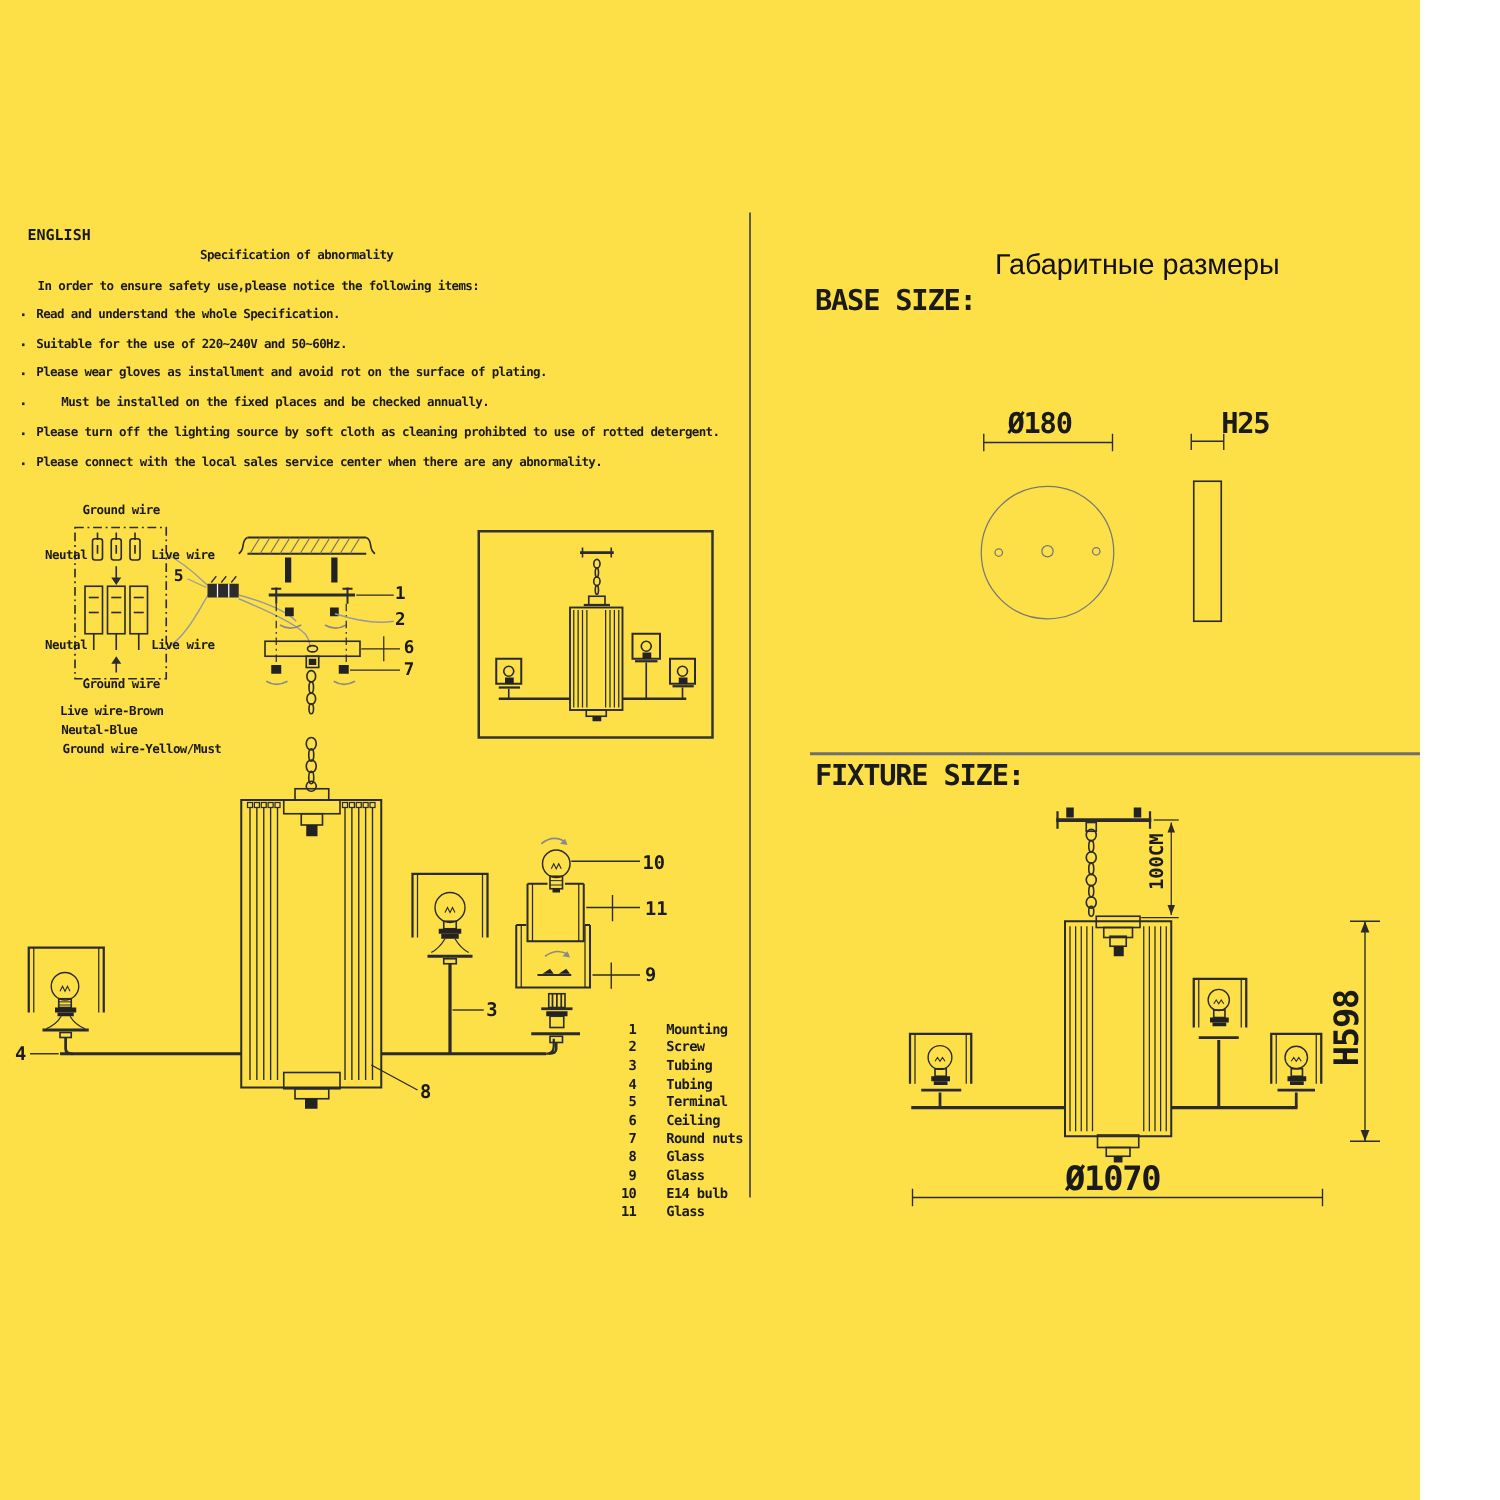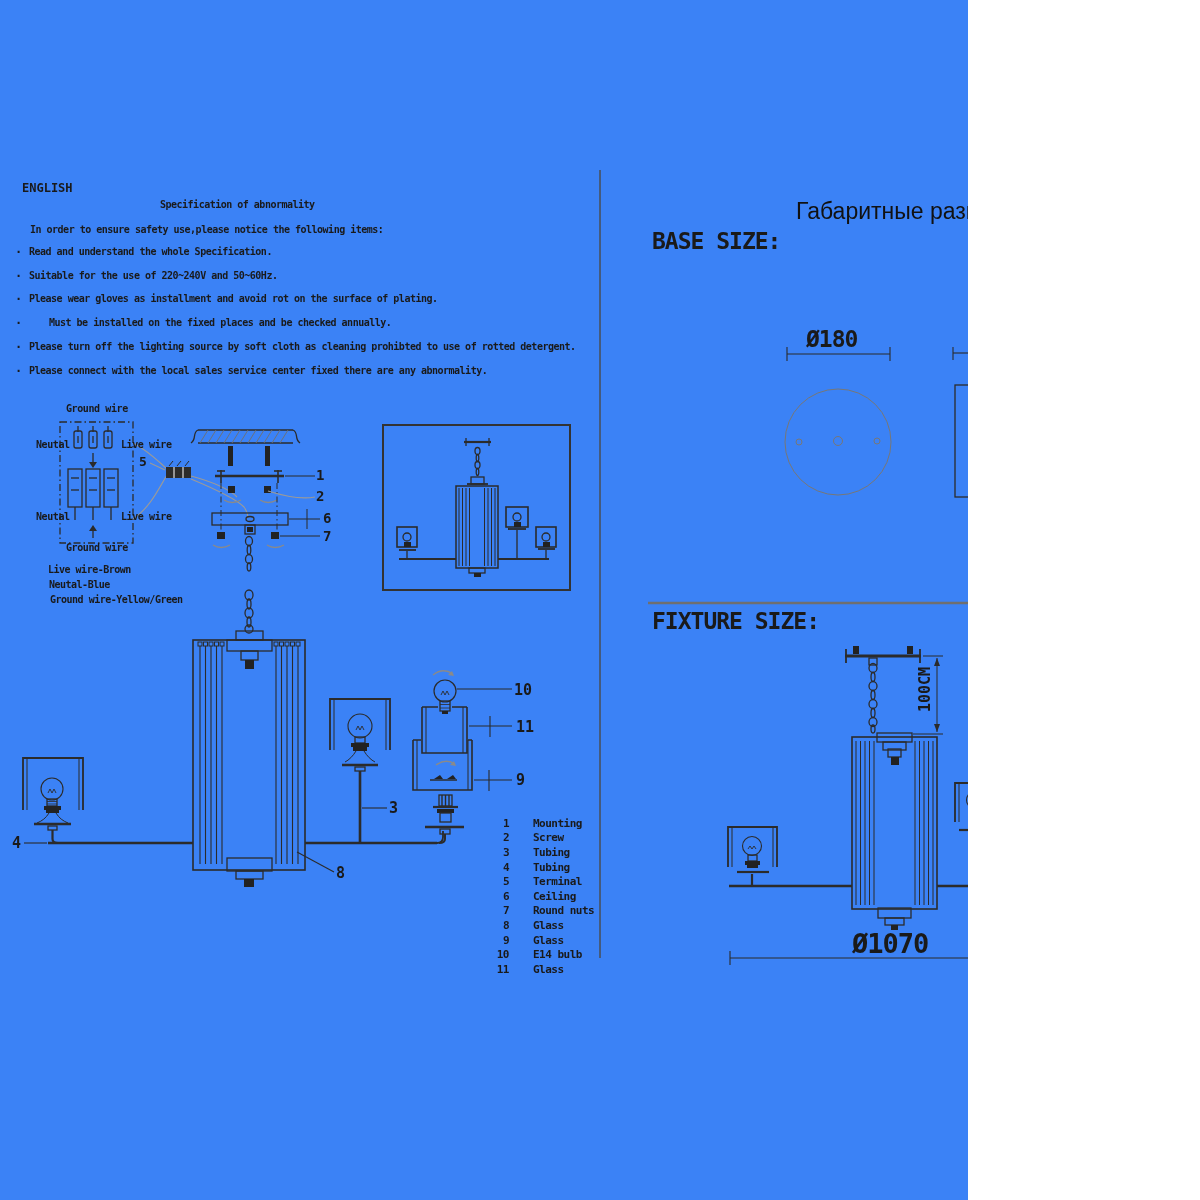--- a/index.html
+++ b/index.html
@@ -1,16 +1,16 @@
 <!DOCTYPE html>
 <html><head>
 <meta charset="utf-8">
 <style>
   html,body{margin:0;padding:0;background:#fff;}
-  .page{position:relative;width:968px;height:1200px;background:#3b82f6;overflow:hidden;
+  .page{position:relative;width:1136px;height:1200px;background:#fde047;overflow:hidden;
         font-family:"DejaVu Sans Mono", monospace;color:#1a1a1a;}
   .abs{position:absolute;white-space:nowrap;}
   svg.art{position:absolute;left:0;top:0;}
   .mono10{font-size:10px;font-weight:700;letter-spacing:-0.4px;}
   .mono11{font-size:10px;font-weight:700;letter-spacing:-0.5px;}
   .mono12b{font-size:12px;font-weight:700;}
   .mono13{font-size:13px;font-weight:700;}
   .mono14{font-size:14px;font-weight:700;}
   .mono15{font-size:15px;font-weight:700;}
   .cad23{font-size:23px;font-weight:700;letter-spacing:-1px;}
@@ -427,32 +427,32 @@
 </svg>
 
 <span class="abs mono12b" style="left:22px;top:181px;">ENGLISH</span>
 <span class="abs mono11" style="left:160px;top:199px;">Specification of abnormality</span>
 <span class="abs mono11" style="left:30px;top:224px;">In order to ensure safety use,please notice the following items:</span>
 <span class="bullet" style="left:29px;top:246px;">Read and understand the whole Specification.</span>
 <span class="bullet" style="left:29px;top:270px;">Suitable for the use of 220~240V and 50~60Hz.</span>
 <span class="bullet" style="left:29px;top:293px;">Please wear gloves as installment and avoid rot on the surface of plating.</span>
 <span class="bullet" style="left:29px;top:317px;padding-left:20px;">Must be installed on the fixed places and be checked annually.</span>
 <span class="bullet" style="left:29px;top:341px;">Please turn off the lighting source by soft cloth as cleaning prohibted to use of rotted detergent.</span>
-<span class="bullet" style="left:29px;top:365px;">Please connect with the local sales service center fixed there are any abnormality.</span>
+<span class="bullet" style="left:29px;top:365px;">Please connect with the local sales service center when there are any abnormality.</span>
 
 <span class="abs mono10" style="left:66px;top:403px;">Ground wire</span>
 <span class="abs mono10" style="left:36px;top:439px;">Neutal</span>
 <span class="abs mono10" style="left:121px;top:439px;">Live wire</span>
 <span class="abs mono13" style="left:139px;top:454px;">5</span>
 <span class="abs mono10" style="left:36px;top:511px;">Neutal</span>
 <span class="abs mono10" style="left:121px;top:511px;">Live wire</span>
 <span class="abs mono10" style="left:66px;top:542px;">Ground wire</span>
 <span class="abs mono11" style="left:48px;top:564px;">Live wire-Brown</span>
 <span class="abs mono11" style="left:49px;top:579px;">Neutal-Blue</span>
-<span class="abs mono11" style="left:50px;top:594px;">Ground wire-Yellow/Green</span>
+<span class="abs mono11" style="left:50px;top:594px;">Ground wire-Yellow/Must</span>
 
 <span class="abs mono14" style="left:316px;top:467px;">1</span>
 <span class="abs mono14" style="left:316px;top:488px;">2</span>
 <span class="abs mono14" style="left:323px;top:510px;">6</span>
 <span class="abs mono14" style="left:323px;top:528px;">7</span>
 
 <span class="abs mono15" style="left:12px;top:834px;">4</span>
 <span class="abs mono15" style="left:389px;top:799px;">3</span>
 <span class="abs mono15" style="left:336px;top:864px;">8</span>
 <span class="abs mono15" style="left:514px;top:681px;">10</span>

